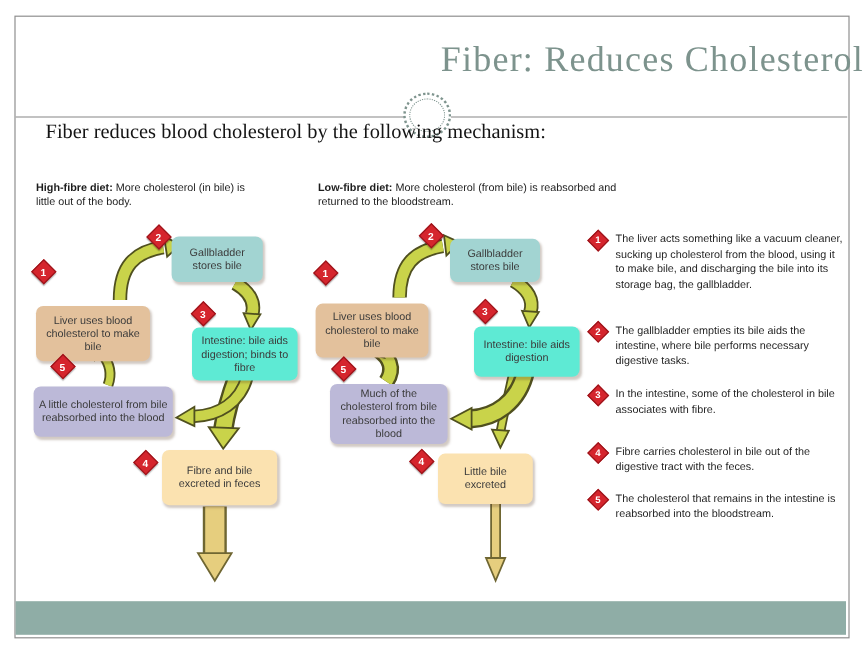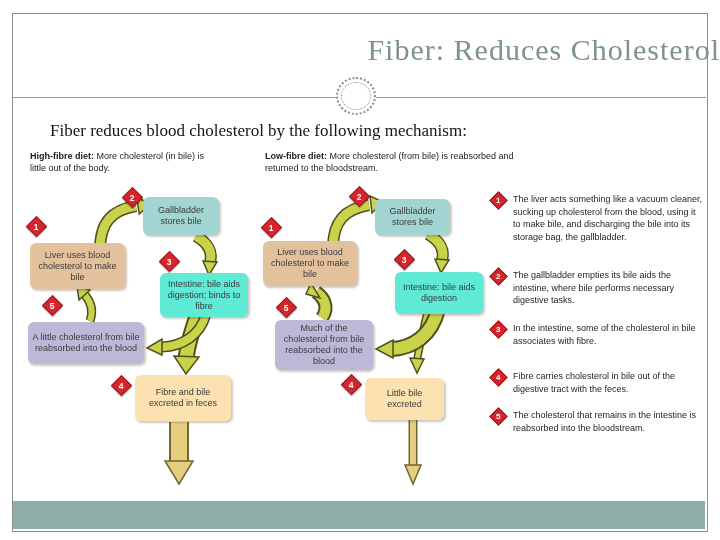--- a/index.html
+++ b/index.html
@@ -8,33 +8,33 @@
   .slide-border{position:absolute;left:12px;top:13px;width:694px;height:517px;
                 border:1px solid #8f8f8f;z-index:0;}
   .title{position:absolute;left:0;top:33px;width:720px;text-align:right;
          font-family:"Liberation Serif",serif;font-size:30px;letter-spacing:1px;
          color:#7d938d;z-index:2;}
   .rule{position:absolute;left:13px;top:97px;width:693px;height:1px;background:#9a9a9a;z-index:1;}
   .decor-outer{position:absolute;left:336px;top:77px;width:40px;height:38px;border-radius:50%;
                background:#fff;border:2px dotted #7e948e;box-sizing:border-box;z-index:2;}
   .decor-inner{position:absolute;left:3px;top:3px;right:3px;bottom:3px;border-radius:50%;
                border:1px dotted #7e948e;}
-  .subtitle{position:absolute;left:38px;top:121px;font-family:"Liberation Serif",serif;
-            font-size:17px;color:#141414;z-index:2;margin-left:12px;}
+  .subtitle{position:absolute;left:38px;top:100px;font-family:"Liberation Serif",serif;
+            font-size:17px;color:#141414;z-index:2;}
   .footer-bar{position:absolute;left:13px;top:501px;width:692px;height:28px;
               background:#8fada6;z-index:1;}
 
   .cycle-heading{position:absolute;font-size:9px;line-height:11.5px;color:#1c1c1c;z-index:2;}
   .cycle-heading b{font-weight:bold;}
 
   .dbox{position:absolute;border-radius:6px;display:flex;align-items:center;justify-content:center;
         text-align:center;font-size:9px;line-height:11px;color:#3b3b3b;padding:2px 4px;
         box-sizing:border-box;box-shadow:1.5px 2px 2px rgba(90,60,40,.28);z-index:2;}
   .teal{background:#a2d4d2;}
-  .tan{background:#e3c19c;}
+  .tan{background:#e3c19c;margin-top:12px;}
   .pink{background:#5eead4;}
   .lavender{background:#bcb9d8;}
   .cream{background:#fbe2b0;}
 
   .diamond{position:absolute;width:15px;height:15px;transform:rotate(45deg);
            background:#d5252d;border:1px solid #9b151b;box-sizing:border-box;
            box-shadow:1px 1px 1px rgba(0,0,0,.3);z-index:3;
            display:flex;align-items:center;justify-content:center;}
   .diamond>span{transform:rotate(-45deg);color:#fff;font-size:8.5px;font-weight:bold;}
 

